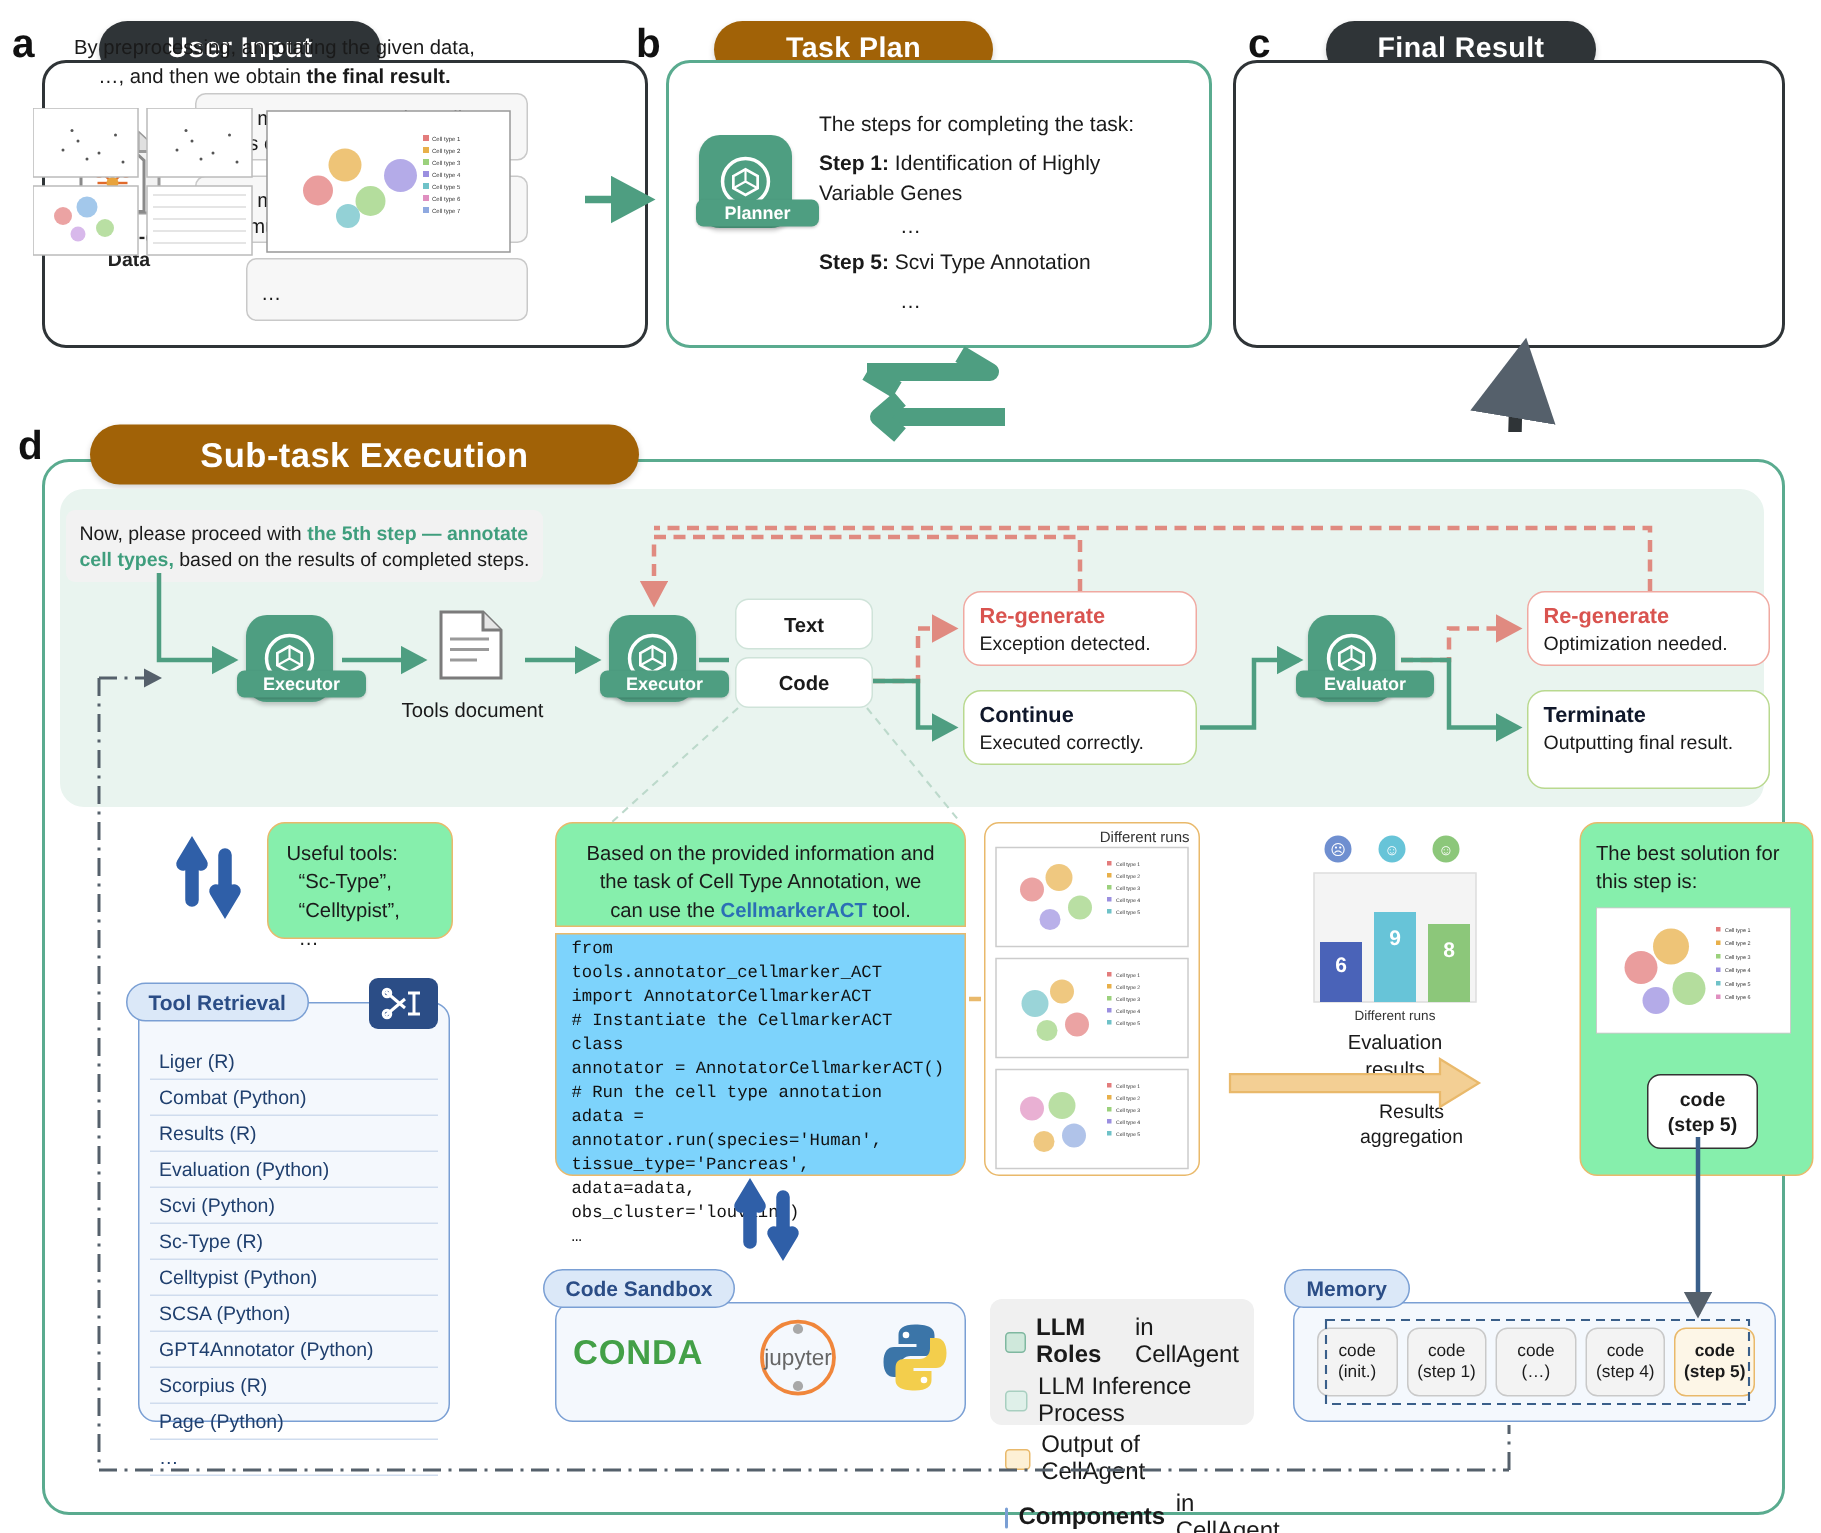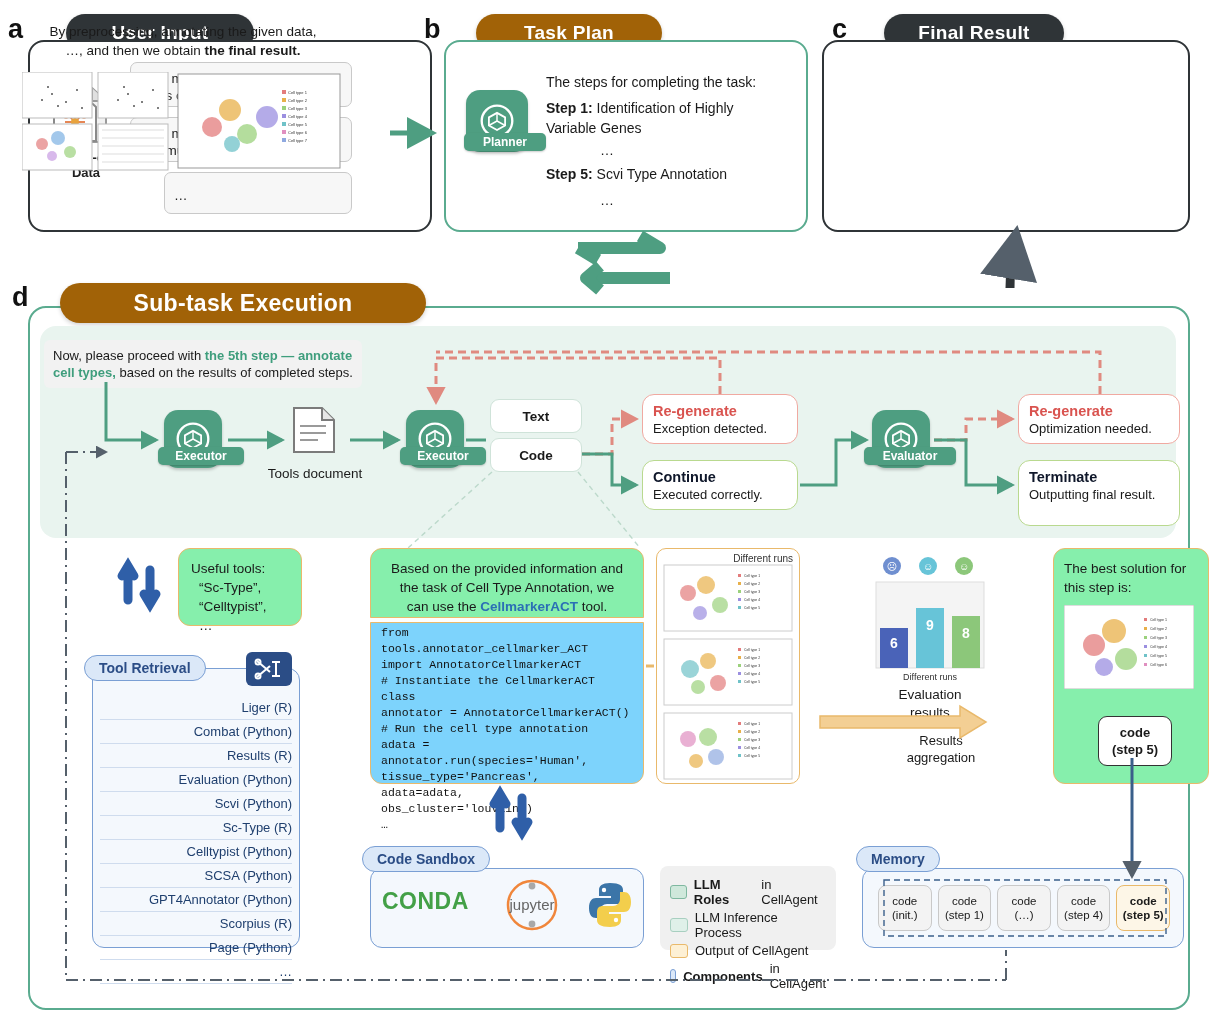--- a/index.html
+++ b/index.html
@@ -123,21 +123,21 @@
   }
   .code-box{
     position:absolute;border:1.5px solid #e9b96b;border-radius:0 0 12px 12px;background:#7dd3fc;
     box-sizing:border-box;font-family:"Liberation Mono", monospace;font-size:11.5px;line-height:16px;
     padding:2px 10px;white-space:pre-wrap;color:#111;
   }
   .fig-box{
     position:absolute;border:1.5px solid #e9b96b;border-radius:10px;background:#fff;box-sizing:border-box;
   }
   .legend-box{
-    position:absolute;background:#f0f0f0;border-radius:8px;font-size:13px;padding:8px 10px;box-sizing:border-box;
+    position:absolute;background:#f0f0f0;border-radius:8px;font-size:16px;padding:8px 10px;box-sizing:border-box;
   }
   .legend-row{display:flex;align-items:center;gap:7px;margin:3px 0;}
   .sw{width:16px;height:12px;border-radius:3px;display:inline-block;}
   .mem-code{
     border:1.5px solid #c9c9c9;border-radius:8px;background:#f3f3f3;
     font-size:11.5px;line-height:14px;text-align:center;padding:8px 4px;width:56px;
   }
   .mem-code.hl{border:1.5px solid #e9b96b;background:#fdf6e7;font-weight:bold;}
   svg.ov{position:absolute;left:0;top:0;width:1214px;height:1022px;pointer-events:none;}
 </style>
@@ -354,21 +354,21 @@
   <svg width="30" height="22" viewBox="0 0 30 22">
     <g stroke="#fff" stroke-width="2" fill="none">
       <path d="M3 3 L16 14"></path>
         <path d="M3 19 L16 8"></path>
       <circle cx="4" cy="4" r="2.5"></circle>
         <circle cx="4" cy="18" r="2.5"></circle>
       <path d="M18 4 l8 0 M22 4 l0 14 M18 18 l8 0"></path>
     </g>
   </svg>
 </div>
-<div id="tool-list" style="position:absolute;left:100px;top:696px;width:192px;text-align:right;">
+<div id="tool-list" style="position:absolute;left:100px;top:696px;width:192px;">
     <div class="tool-item">Liger (R)</div>
     <div class="tool-item">Combat (Python)</div>
     <div class="tool-item">Results (R)</div>
     <div class="tool-item">Evaluation (Python)</div>
     <div class="tool-item">Scvi (Python)</div>
     <div class="tool-item">Sc-Type (R)</div>
     <div class="tool-item">Celltypist (Python)</div>
     <div class="tool-item">SCSA (Python)</div>
     <div class="tool-item">GPT4Annotator (Python)</div>
     <div class="tool-item">Scorpius (R)</div>

